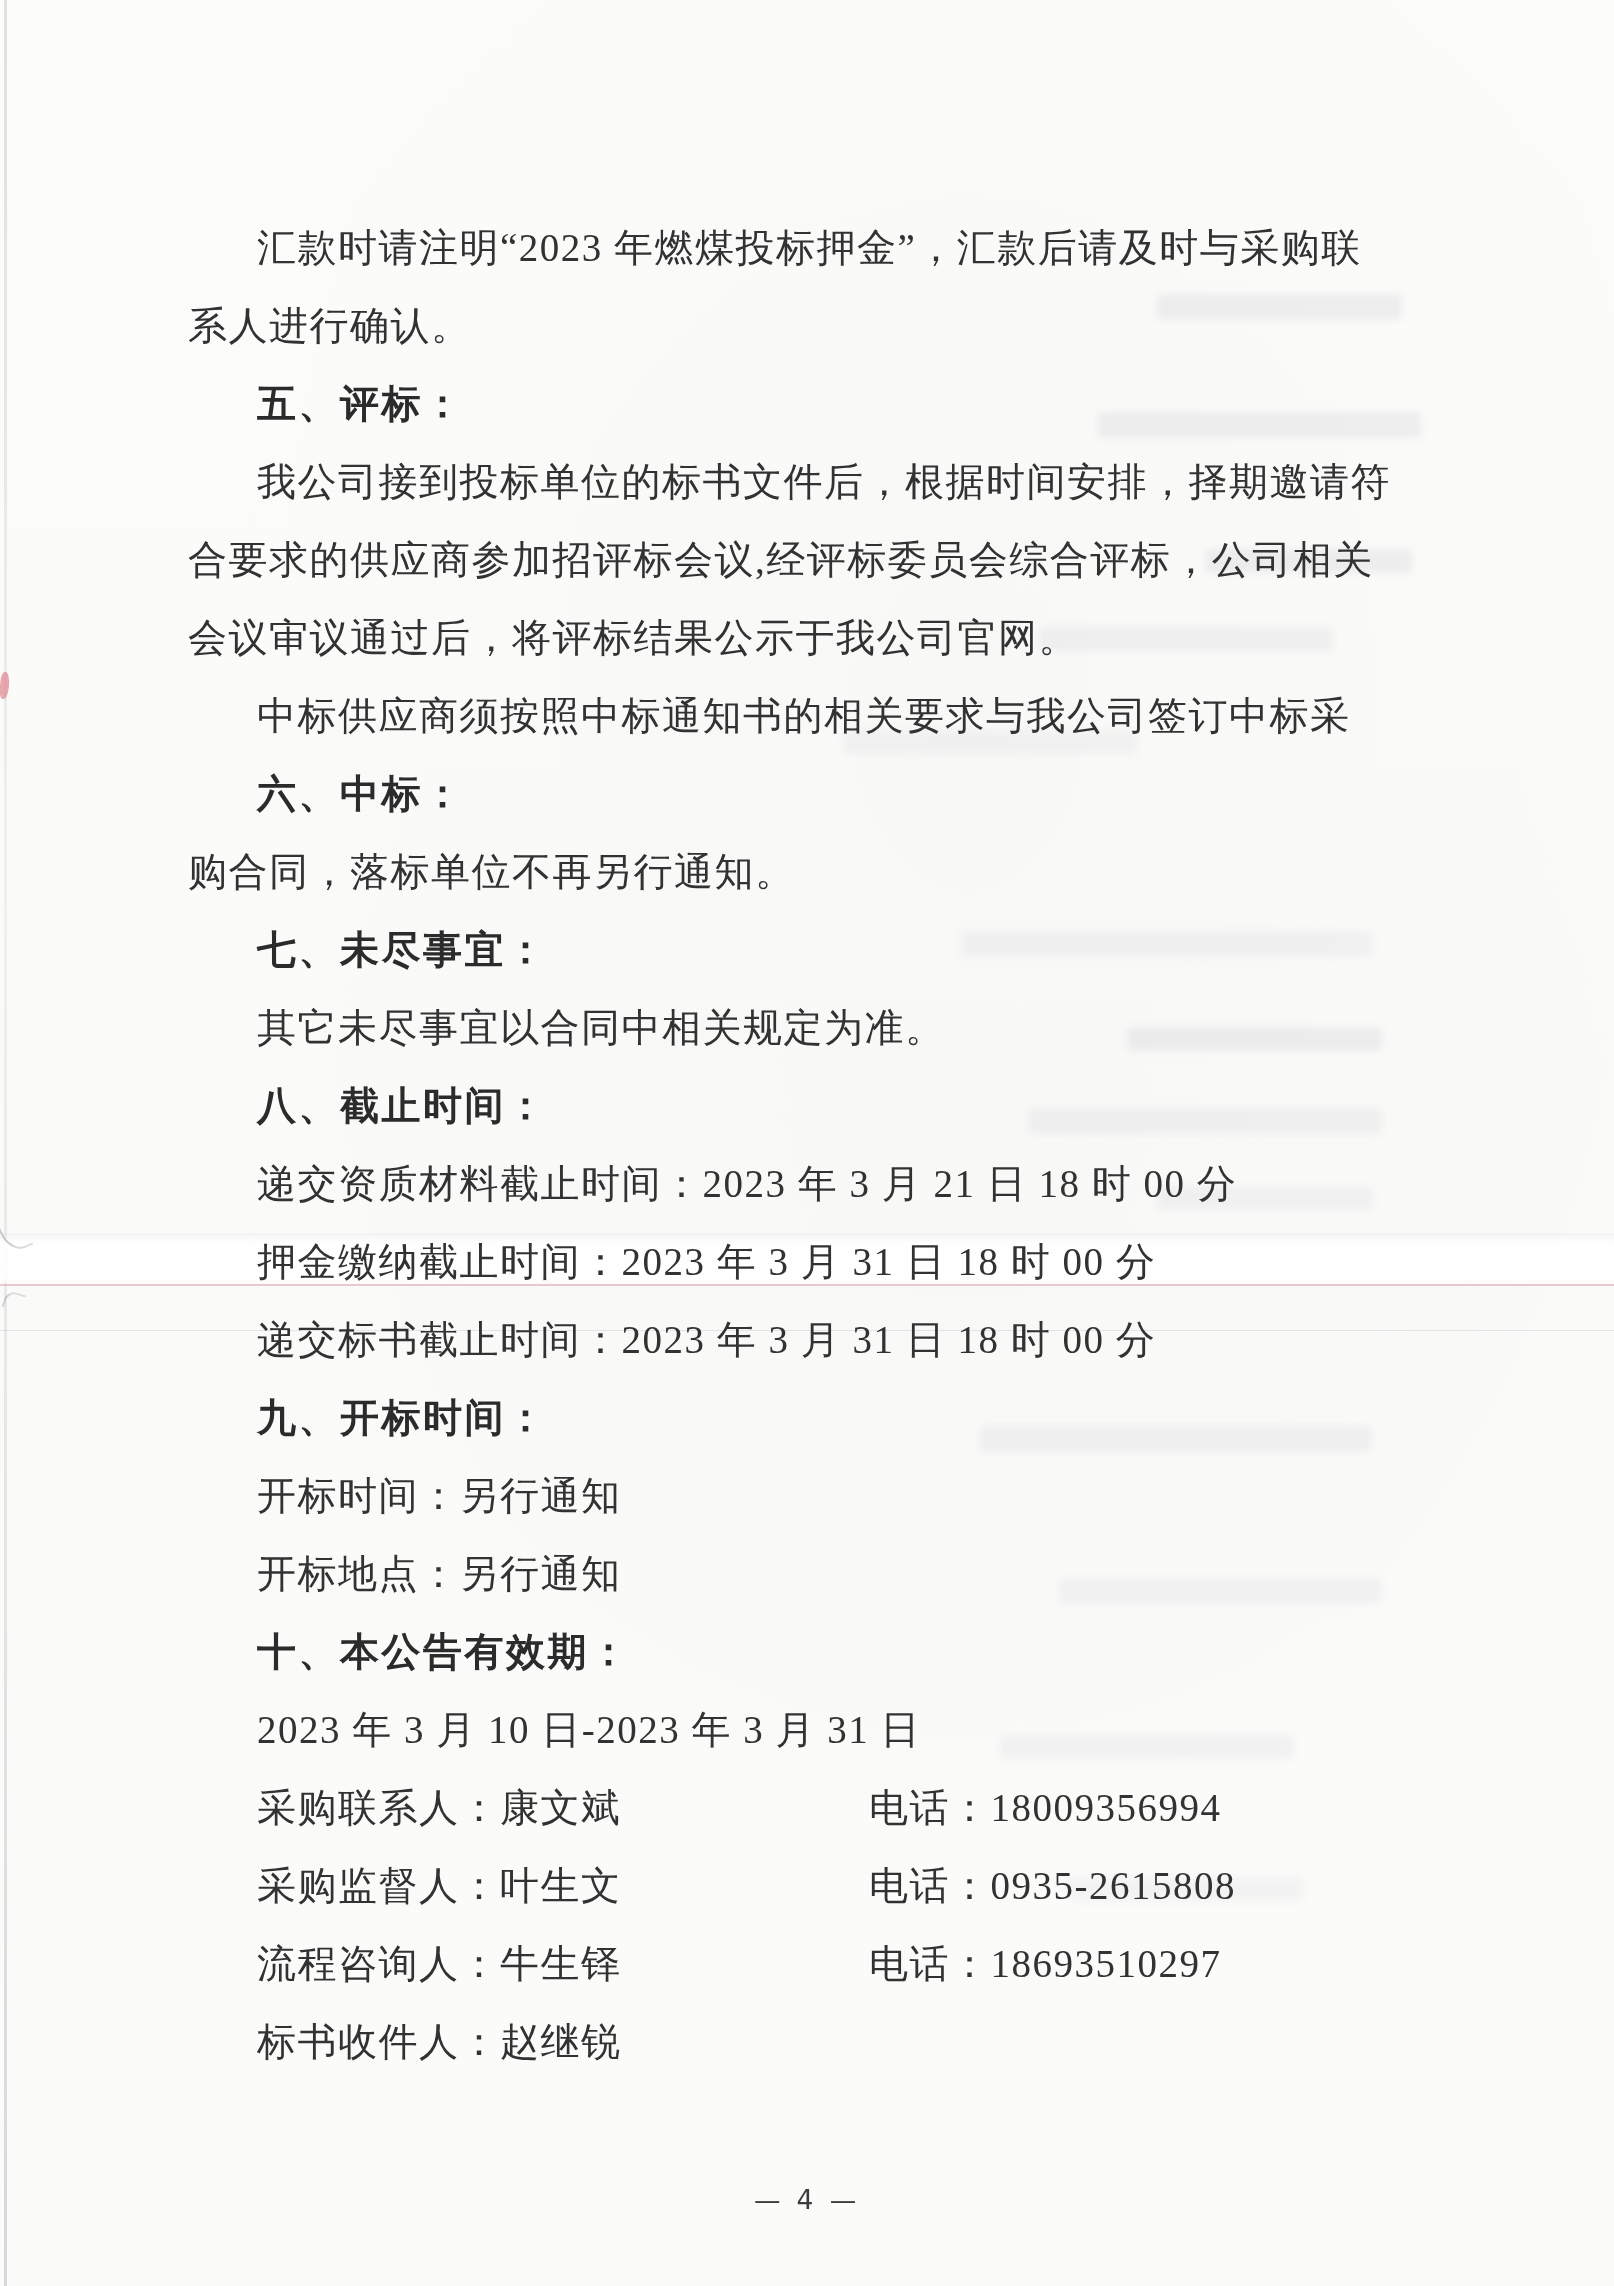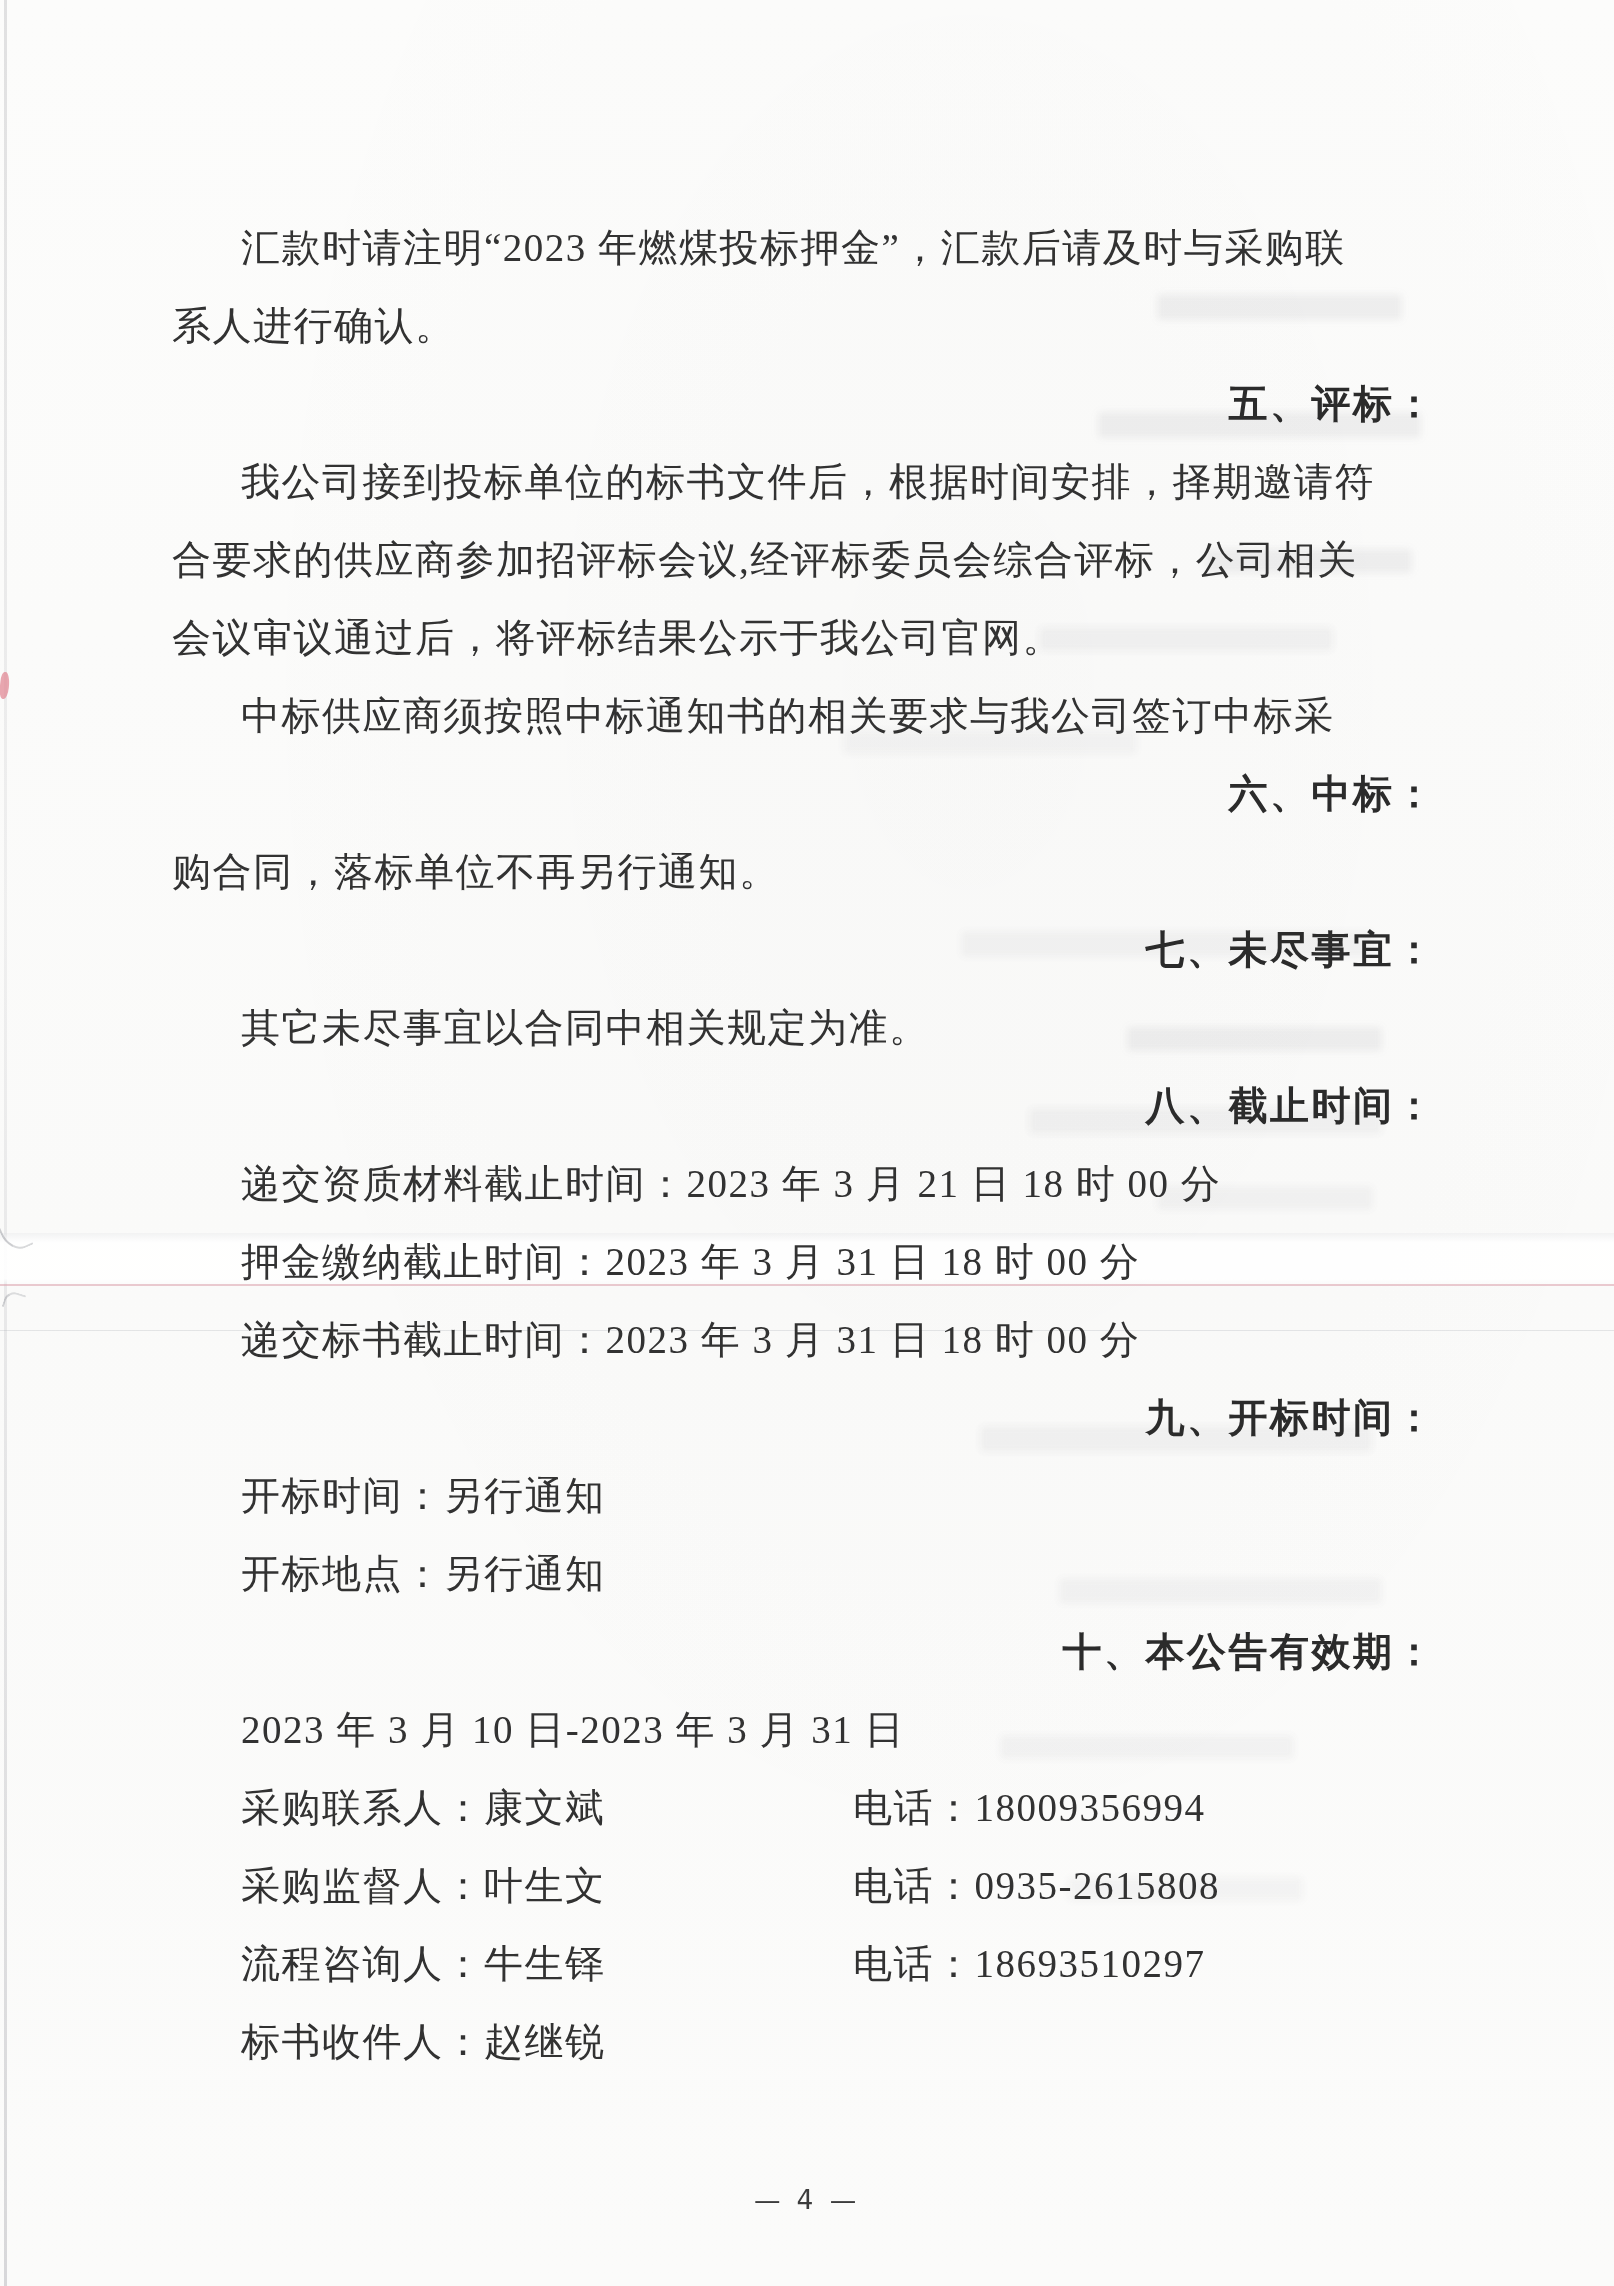--- a/index.html
+++ b/index.html
@@ -93,33 +93,33 @@
   .g8  { left: 1157px; top: 1186px; width: 216px; height: 23.5px; opacity:.7; }
   .g9  { left: 980px; top: 1426px; width: 392px; height: 25.5px; opacity:.8; }
   .g10 { left: 1059px; top: 1578px; width: 323px; height: 25.5px; opacity:.7; }
   .g11 { left: 1000px; top: 1735px; width: 294px; height: 23.5px; opacity:.7; }
   .g12 { left: 1068px; top: 1877px; width: 235px; height: 23.5px; opacity:.6; }
   .g13 { left: 843px;  top: 730px;  width: 294px; height: 23.5px; opacity:.6; }
 
   
   .content {
     position: absolute;
-    left: 172px; top: 209px;
+    left: 188px; top: 209px;
     width: 1264px;
     color: #323232;
     font-size: 39px;
     letter-spacing: 1.5px;
   }
   .line {
     height: 78px;
     line-height: 78px;
     white-space: pre;
   }
   .line.indent { padding-left: 69px; }
-  .line.heading { padding-left: 69px; font-weight: bold; letter-spacing: 2.5px; color: #2b2b2b; text-align: right; }
+  .line.heading { padding-left: 69px; font-weight: bold; letter-spacing: 2.5px; color: #2b2b2b; }
   .line.contact { position: relative; padding-left: 69px; }
   .line.contact .phone {
     position: absolute;
     left: 681px; top: 0;
     height: 78px; line-height: 78px;
     white-space: pre;
   }
   .page-number {
     position: absolute;
     left: 0; right: 0;

